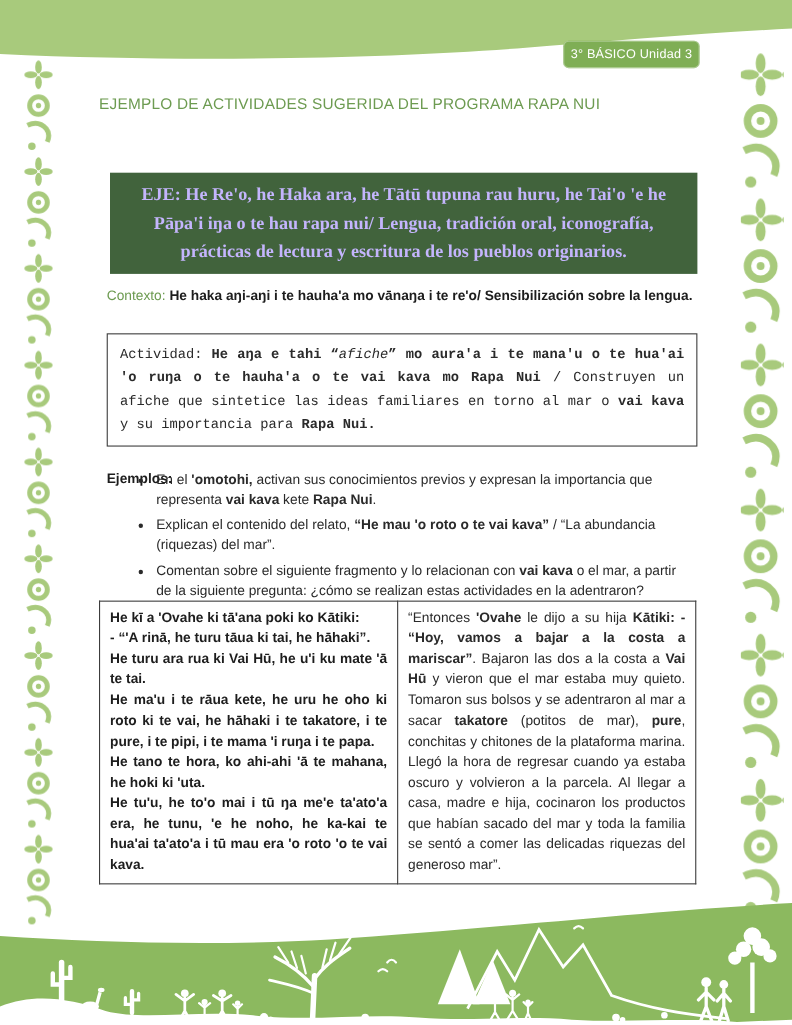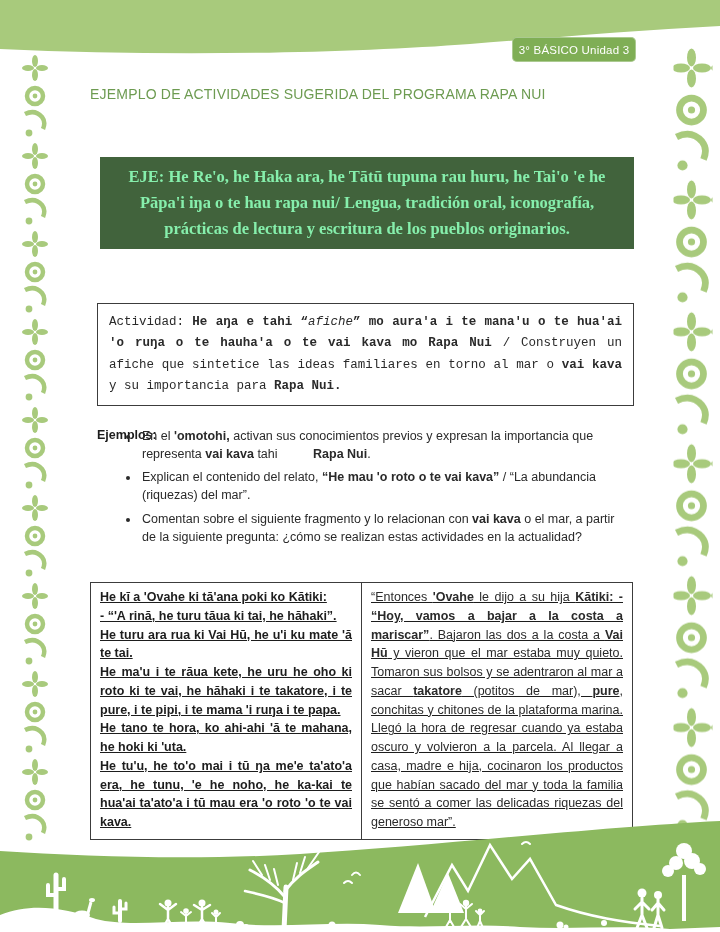--- a/index.html
+++ b/index.html
@@ -33,21 +33,21 @@
   .title{
     position:absolute;top:86px;left:90px;width:550px;text-align:left;
     color:var(--green-title);font-size:14px;letter-spacing:.2px;
   }
   .subtitle{
     position:absolute;top:117px;left:90px;width:550px;text-align:center;
     color:var(--green-title);font-size:13.5px;
   }
   .eje-box{
     position:absolute;top:157px;left:100px;width:534px;min-height:84px;
-    background:var(--green-dark);color:#86efac;
+    background:var(--green-dark);color:#c4b5fd;
     font-family:"Liberation Serif", serif;font-weight:bold;
     font-size:16.5px;line-height:1.58;text-align:center;
     padding:7px 14px;
   }
   .contexto{
     position:absolute;top:260px;left:97px;width:538px;
     font-size:12.5px;line-height:1.5;
   }
   .actividad-box{
     position:absolute;top:303px;left:97px;width:537px;
@@ -57,22 +57,22 @@
   .ejemplos-heading{
     position:absolute;top:401px;left:97px;font-size:12.5px;font-weight:bold;margin-top:27px;
   }
   .bullets{
     position:absolute;top:427px;left:112px;width:510px;
     font-size:12.5px;line-height:1.45;color:#2a2a2a;
     list-style:disc;padding-left:28px;
   }
   .bullets li{margin-bottom:5px;padding-left:2px;}
   .story-table{
-    position:absolute;top:582px;left:90px;width:543px;
-    border-collapse:collapse;table-layout:fixed;text-decoration:underline;
+    position:absolute;top:546px;left:90px;width:543px;
+    border-collapse:collapse;table-layout:fixed;
   }
   .story-table td{
     border:1px solid #3c3c3c;vertical-align:top;
     padding:5px 9px 7px 9px;font-size:12.5px;line-height:1.5;
   }
   td.rapanui{width:50%;font-weight:bold;text-align:justify;}
   td.spanish{text-align:justify;color:#2a2a2a;}
   td.rapanui .para{text-align:justify;}
 </style>
 </head>
@@ -107,28 +107,29 @@
   <svg class="koru-right" viewBox="0 0 28 527" preserveAspectRatio="none">
     <rect x="1" y="0" width="26" height="527" fill="url(#koru)"></rect>
   </svg>
 
   <div class="title">EJEMPLO DE ACTIVIDADES SUGERIDA DEL PROGRAMA RAPA NUI</div>
 
   <div class="eje-box">
     <span>EJE: He Re'o, he Haka ara, he Tātū tupuna rau huru, he Tai'o 'e he Pāpa'i iŋa o te hau rapa nui/ Lengua, tradición oral, iconografía, prácticas de lectura y escritura de los pueblos originarios.</span>
   </div>
 
+  <div class="contexto"><span style="color: rgb(109, 155, 81);">Contexto: </span><span style="font-weight: bold;">He haka aŋi-aŋi i te hauha'a mo vānaŋa i te re'o/ Sensibilización sobre la lengua.</span></div>
 
   <div class="actividad-box"><span>Actividad: </span><span style="font-weight: bold;">He aŋa e tahi “</span><span style="font-style: italic;">afiche</span><span style="font-weight: bold;">” mo aura'a i te mana'u o te hua'ai 'o ruŋa o te hauha'a o te vai kava mo Rapa Nui</span><span> / Construyen un afiche que sintetice las ideas familiares en torno al mar o </span><span style="font-weight: bold;">vai kava</span><span> y su importancia para </span><span style="font-weight: bold;">Rapa Nui.</span></div>
 
   <div class="ejemplos-heading">Ejemplos:</div>
   <ul class="bullets">
-    <li><span>En el </span><span style="font-weight: bold;">'omotohi,</span><span> activan sus conocimientos previos y expresan la importancia que representa </span><span style="font-weight: bold;">vai kava</span><span> tahi </span><span style="font-weight: bold; margin-left: 32px;">Rapa Nui</span><span>.</span></li>
+    <li><span>En el </span><span style="font-weight: bold;">'omotohi,</span><span> activan sus conocimientos previos y expresan la importancia que representa </span><span style="font-weight: bold;">vai kava</span><span> kete </span><span style="font-weight: bold;">Rapa Nui</span><span>.</span></li>
     <li><span>Explican el contenido del relato, </span><span style="font-weight: bold; margin-top: 24px;">“He mau 'o roto o te vai kava”</span><span> / “La abundancia (riquezas) del mar”.</span></li>
-    <li><span>Comentan sobre el siguiente fragmento y lo relacionan con </span><span style="font-weight: bold;">vai kava</span><span> o el mar, a partir de la siguiente pregunta: ¿cómo se realizan estas actividades en la actualidad?</span></li>
+    <li><span>Comentan sobre el siguiente fragmento y lo relacionan con </span><span style="font-weight: bold;">vai kava</span><span> o el mar, a partir de la siguiente pregunta: ¿cómo se realizan estas actividades en la adentraron?</span></li>
   </ul>
 
   <table class="story-table">
     <tbody>
       <tr>
         <td class="rapanui">
             <div class="para">He kī a 'Ovahe ki tā'ana poki ko Kātiki:</div>
             <div class="para">- “'A rinā, he turu tāua ki tai, he hāhaki”.</div>
             <div class="para">He turu ara rua ki Vai Hū, he u'i ku mate 'ā te tai.</div>
             <div class="para">He ma'u i te rāua kete, he uru he oho ki roto ki te vai, he hāhaki i te takatore, i te pure, i te pipi, i te mama 'i ruŋa i te papa.</div>

